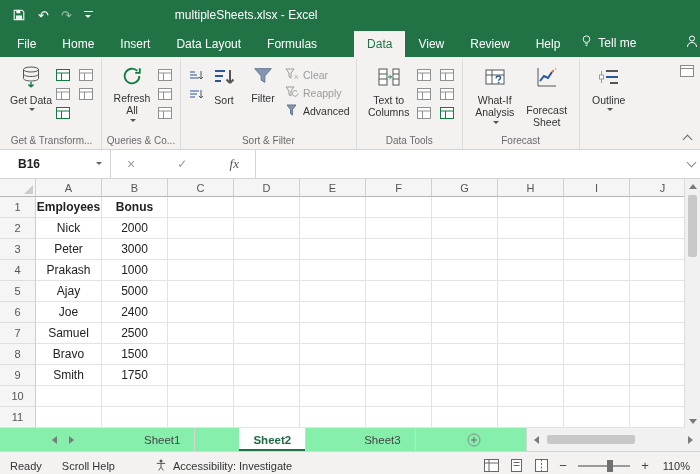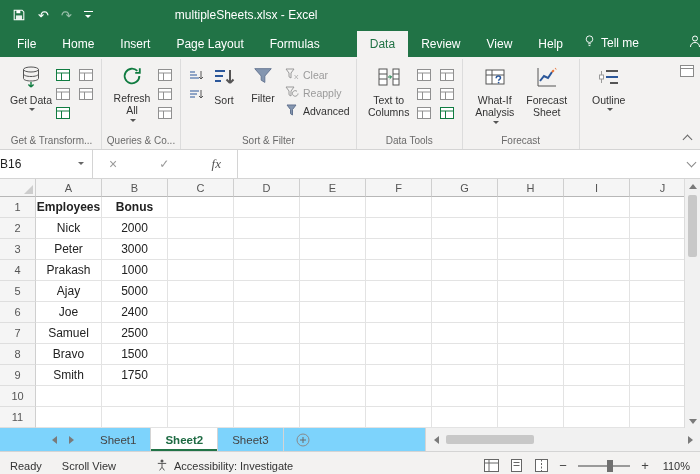--- a/index.html
+++ b/index.html
@@ -33,21 +33,21 @@
   .caret{display:inline-block;width:0;height:0;border:3px solid transparent;border-top-color:#555;margin-left:2px;position:relative;top:2px;}
   .mini-grid{display:grid;grid-template-rows:repeat(3,1fr);grid-auto-flow:column;gap:3px 5px;padding-top:6px;align-content:start;}
   .mini{width:18px;height:16px;display:flex;align-items:center;justify-content:center;}
   .sf-right{display:flex;flex-direction:column;gap:4px;padding-top:7px;margin-left:2px;}
   .sf-item{display:flex;align-items:center;gap:4px;font-size:10.5px;color:#333;white-space:nowrap;}
   .sf-item.disabled{color:#9b9b9b;}
   .ribbon-corner-ic{position:absolute;right:6px;top:8px;}
   .collapse-chev{position:absolute;right:9px;bottom:6px;width:6px;height:6px;border-left:1.5px solid #666;border-top:1.5px solid #666;transform:rotate(45deg);}
   
   .formulabar{height:28px;display:flex;align-items:stretch;background:#fff;border-bottom:1px solid #d4d4d4;}
-  .namebox{width:92px;border-right:1px solid #d4d4d4;display:flex;align-items:center;padding-left:0;position:relative;font-size:12px;}
+  .namebox{width:92px;border-right:1px solid #d4d4d4;display:flex;align-items:center;padding-left:18px;position:relative;font-size:12px;font-weight:bold;}
   .nb-caret{position:absolute;right:8px;top:12px;border:3.5px solid transparent;border-top-color:#666;width:0;height:0;}
   .fb-btns{width:112px;border-right:1px solid #d4d4d4;display:flex;align-items:center;justify-content:space-between;padding:0 16px;color:#9a9a9a;}
   .fb-fx{font-style:italic;font-family:"Liberation Serif",serif;color:#555;font-size:13px;}
   .fb-field{flex:1;}
   .fb-expand{width:18px;display:flex;align-items:center;justify-content:center;}
   .exp-chev{width:6px;height:6px;border-left:1.5px solid #888;border-top:1.5px solid #888;transform:rotate(225deg);margin-top:-4px;}
   
   .gridwrap{position:relative;height:249px;background:#fff;}
   .grid-inner{margin-right:15px;}
   .headrow{display:flex;height:18px;}
@@ -62,21 +62,21 @@
   .vscroll{position:absolute;top:0;right:0;bottom:0;width:15px;background:#f1f1f1;border-left:1px solid #dcdcdc;display:flex;flex-direction:column;align-items:center;}
   .vs-btn{height:14px;display:flex;align-items:center;justify-content:center;width:100%;}
   .vs-thumb{width:9px;height:62px;background:#c8c8c8;border-radius:2px;margin-top:2px;}
   .vs-track{flex:1;}
   .tri{width:0;height:0;display:inline-block;}
   .tri-up{border:4px solid transparent;border-bottom:5px solid #7a7a7a;border-top:0;}
   .tri-down{border:4px solid transparent;border-top:5px solid #7a7a7a;border-bottom:0;}
   .tri-left{border:4px solid transparent;border-right:5px solid #7a7a7a;border-left:0;}
   .tri-right{border:4px solid transparent;border-left:5px solid #7a7a7a;border-right:0;}
   
-  .sheetbar{height:23px;background:#7dd3fc;display:flex;align-items:stretch;border-bottom:1px solid #d4d4d4;}
+  .sheetbar{height:23px;background:#86efac;display:flex;align-items:stretch;border-bottom:1px solid #d4d4d4;gap:44px;}
   .sheet-nav{display:flex;align-items:center;gap:12px;padding:0 12px 0 52px;}
   .stab{padding:0 14px;display:flex;align-items:center;font-size:11.5px;color:#444;border-right:1px solid #d4d4d4;}
   .stab:first-of-type{border-left:1px solid #d4d4d4;}
   .stab.active{background:#fff;color:#1e6b43;font-weight:bold;box-shadow:inset 0 -2px 0 #217346;}
   .add-sheet{width:26px;display:flex;align-items:center;justify-content:center;margin-left:6px;}
   .hscroll{margin-left:auto;width:268px;display:flex;align-items:center;background:#f1f1f1;border-left:1px solid #d4d4d4;padding:0 3px;}
   .hs-btn{width:14px;display:flex;align-items:center;justify-content:center;}
   .hs-thumb{width:88px;height:9px;background:#c8c8c8;border-radius:2px;margin-left:3px;}
   .hs-track{flex:1;}
   
@@ -111,25 +111,25 @@
       </span>
   </div>
   <div class="tb-title">multipleSheets.xlsx - Excel</div>
 </div>
 
 <div class="tabrow">
   <div style="display:flex;align-items:flex-end;">
       <div class="rtab">File</div>
       <div class="rtab">Home</div>
       <div class="rtab">Insert</div>
-      <div class="rtab">Page Layout</div>
+      <div class="rtab">Data Layout</div>
       <div class="rtab">Formulas</div>
       <div class="rtab active">Data</div>
+      <div class="rtab">View</div>
       <div class="rtab">Review</div>
-      <div class="rtab">View</div>
       <div class="rtab">Help</div>
     </div>
   <div class="tellme">
     <span>
       <svg width="11" height="14" viewBox="0 0 12 14">
           <circle cx="6" cy="5" r="3.6" fill="none" stroke="#fff"></circle>
           <line x1="4.5" y1="10" x2="7.5" y2="10" stroke="#fff"></line>
           <line x1="5" y1="12" x2="7" y2="12" stroke="#fff"></line>
         </svg>
     </span>
@@ -376,21 +376,21 @@
             <rect x="3" y="5" width="18" height="14" fill="#fff" stroke="#555"></rect>
             <line x1="3" y1="10" x2="21" y2="10" stroke="#555"></line>
             <line x1="9" y1="5" x2="9" y2="19" stroke="#555"></line>
             <path d="M13.2 13.2c0-1.4 1.1-2.2 2.2-2.2 1.2 0 2.1.8 2.1 1.9 0 1.5-1.9 1.5-1.9 2.9" fill="none" stroke="#2b579a" stroke-width="1.5"></path>
             <circle cx="15.6" cy="17.6" r="0.9" fill="#2b579a"></circle>
           </svg>
       </span>
       <span>What-If Analysis</span>
         <span class="caret"></span>
     </div>
-    <div class="big-btn" style="width:52px;">
+    <div class="big-btn" style="width:52px;gap:10px;">
       <span>
         <svg width="24" height="24" viewBox="0 0 24 24">
             <path d="M3 3v18h18" fill="none" stroke="#555"></path>
             <polyline points="5,16 9,11 13,13 17,7" fill="none" stroke="#2b579a" stroke-width="2"></polyline>
             <polyline points="17,7 21,3.5" fill="none" stroke="#e97132" stroke-width="2" stroke-dasharray="2.5,2"></polyline>
           </svg>
       </span>
       <span>Forecast Sheet</span>
     </div>
     <div class="rgroup-label">Forecast</div>
@@ -634,21 +634,21 @@
     <span class="hs-thumb"></span>
     <span class="hs-track"></span>
     <span class="hs-btn">
         <span class="tri tri-right"></span>
       </span>
   </div>
 </div>
 
 <div class="statusbar">
   <span class="sb-ready">Ready</span>
-  <span class="sb-scrolllock">Scroll View</span>
+  <span class="sb-scrolllock">Scroll Help</span>
   <span class="sb-access">
     <span>
       <svg width="12" height="12" viewBox="0 0 12 12">
           <circle cx="6" cy="2" r="1.5" fill="#555"></circle>
           <path d="M1.8 4.4h8.4M6 4.4v3.8M6 8.2L3.6 11.4M6 8.2l2.4 3.2" stroke="#555" fill="none"></path>
         </svg>
     </span>
     <span>Accessibility: Investigate</span>
   </span>
   <span class="sb-display">

